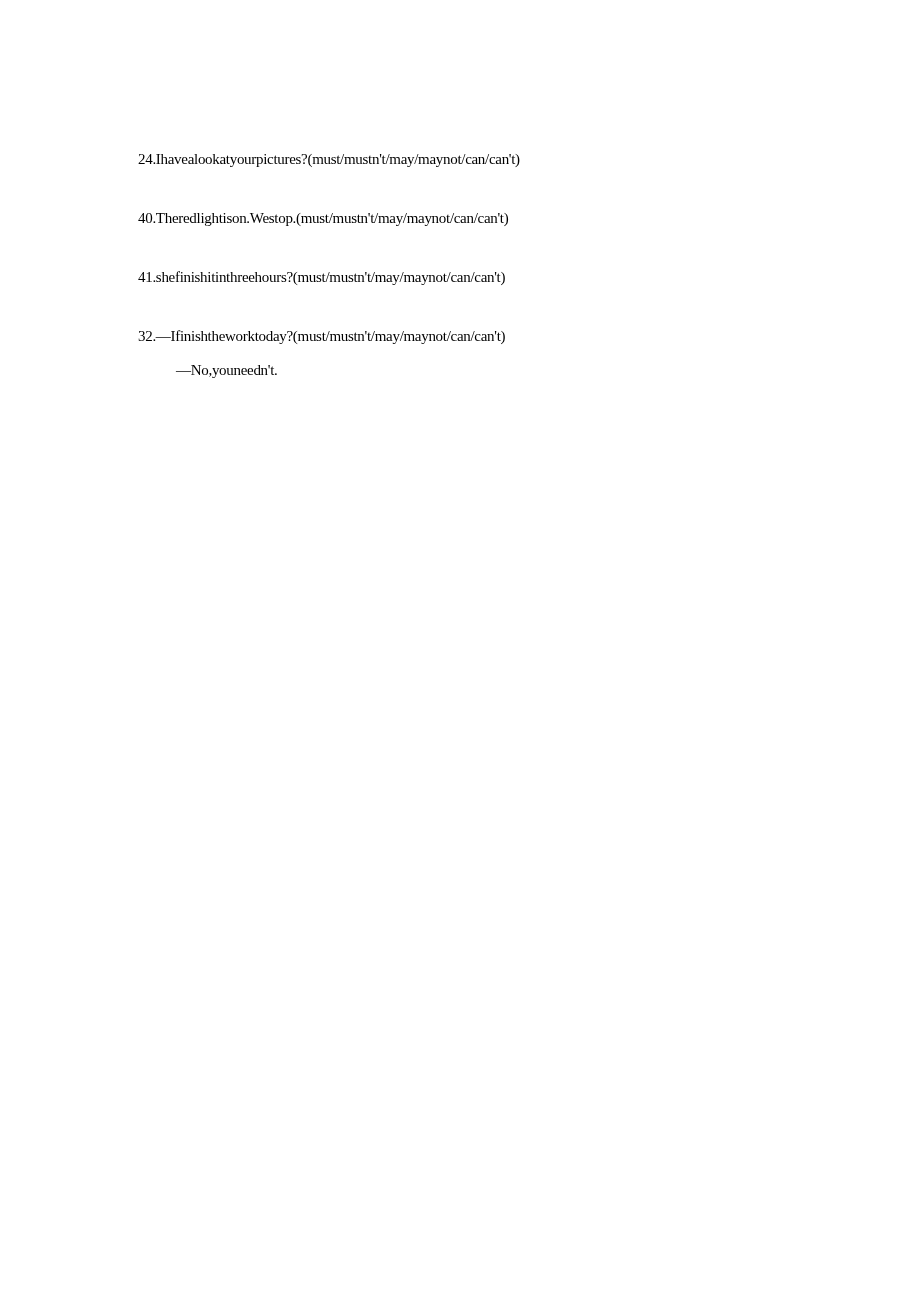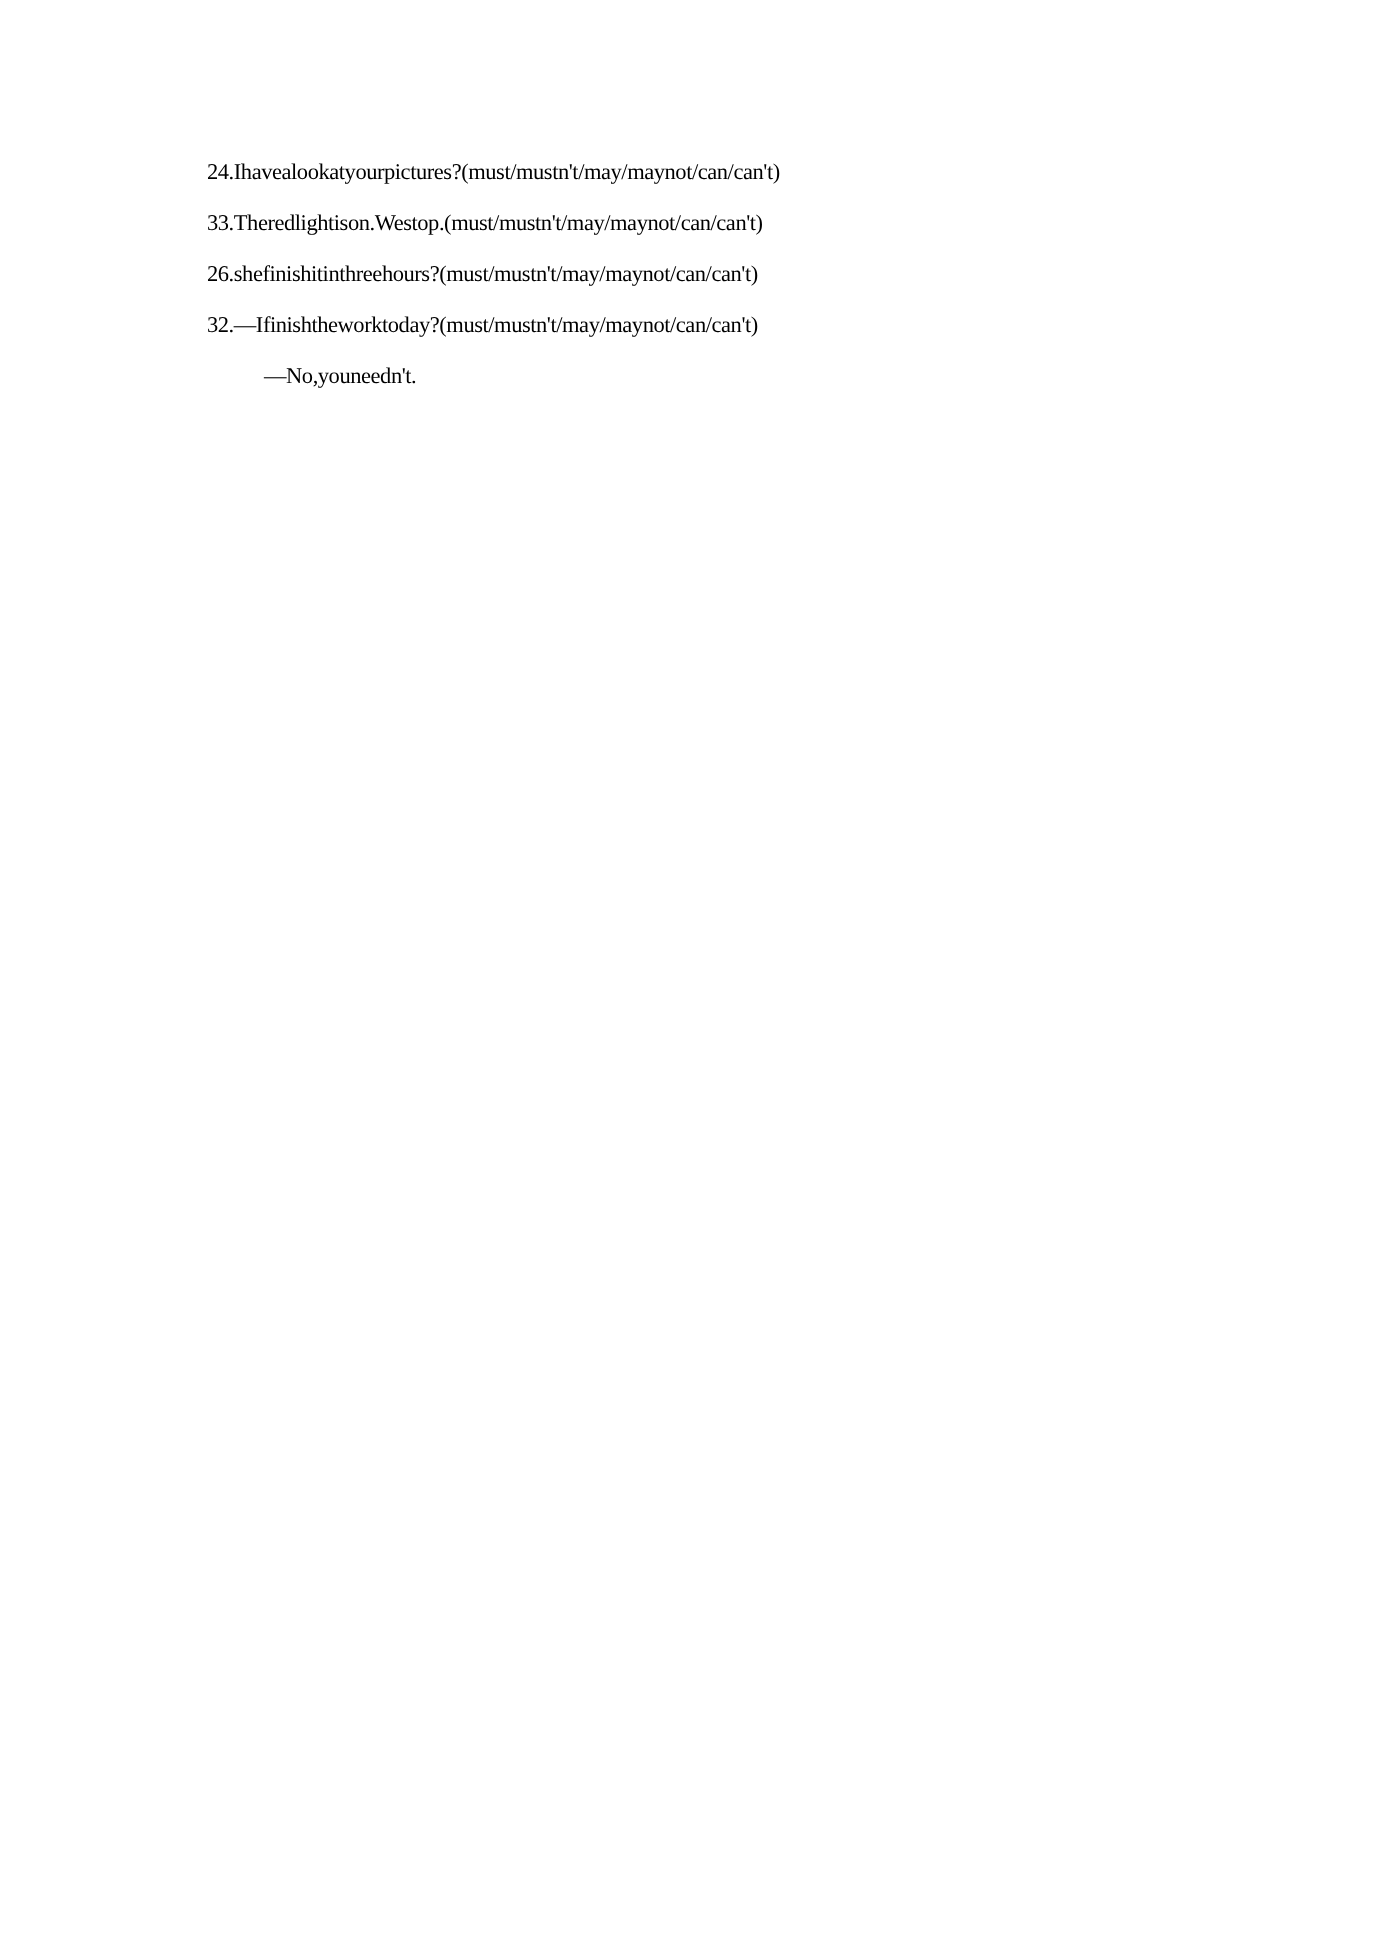--- a/index.html
+++ b/index.html
@@ -14,41 +14,42 @@
       font-family: "Times New Roman", serif;
       font-size: 15px;
       color: #000000;
       padding-top: 108px;
       padding-left: 138px;
     }
     .question-line {
       line-height: 1.0;
       margin-bottom: 19px;
       letter-spacing: -0.3px;
+      margin-top: 44px;
     }
     .sub-line {
       padding-left: 38px;
       line-height: 1.0;
       margin-bottom: 30px;
       letter-spacing: -0.3px;
     }
   </style>
 </head>
 <body>
 
 <div class="question-line">
   <span>24</span><span>.</span><span>Ihavealookatyourpictures?(must/mustn't/may/maynot/can/can't)</span>
 </div>
 
 <div class="question-line">
-  <span>33</span><span>.</span><span>Theredlightison.Westop.(must/mustn't/may/maynot/can/can't)</span>
+  <span>40</span><span>.</span><span>Theredlightison.Westop.(must/mustn't/may/maynot/can/can't)</span>
 </div>
 
 <div class="question-line">
-  <span>26</span><span>.</span><span>shefinishitinthreehours?(must/mustn't/may/maynot/can/can't)</span>
+  <span>41</span><span>.</span><span>shefinishitinthreehours?(must/mustn't/may/maynot/can/can't)</span>
 </div>
 
 <div class="question-line">
   <span>32</span><span>.</span><span>—Ifinishtheworktoday?(must/mustn't/may/maynot/can/can't)</span>
 </div>
 
 <div class="sub-line">
   <span>—No,youneedn't.</span>
 </div>
 

